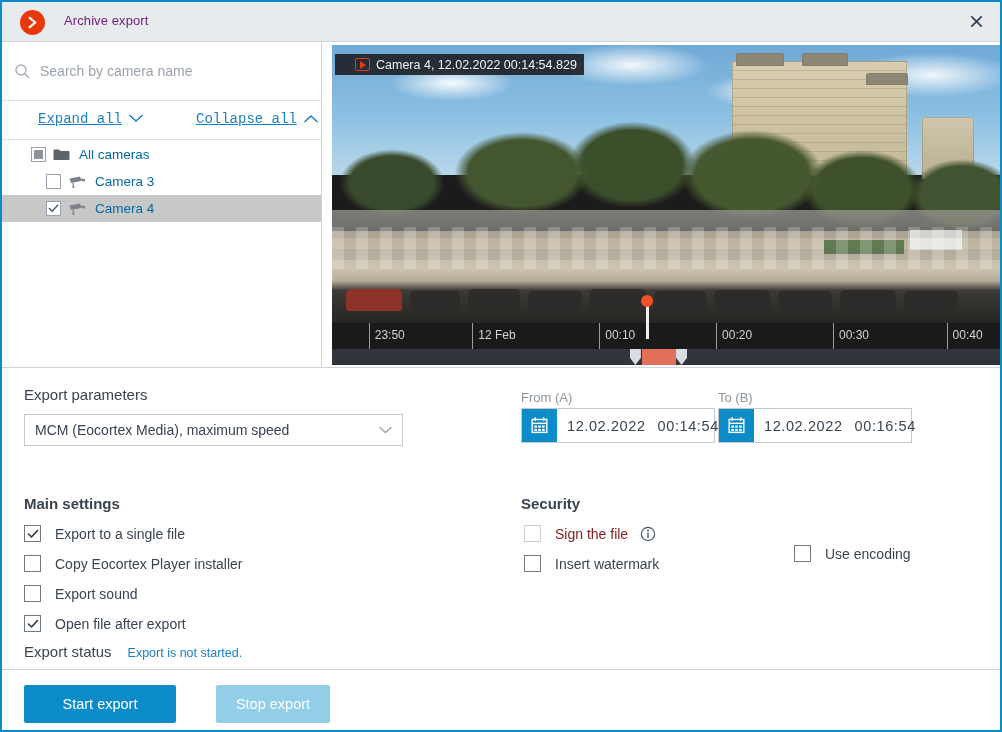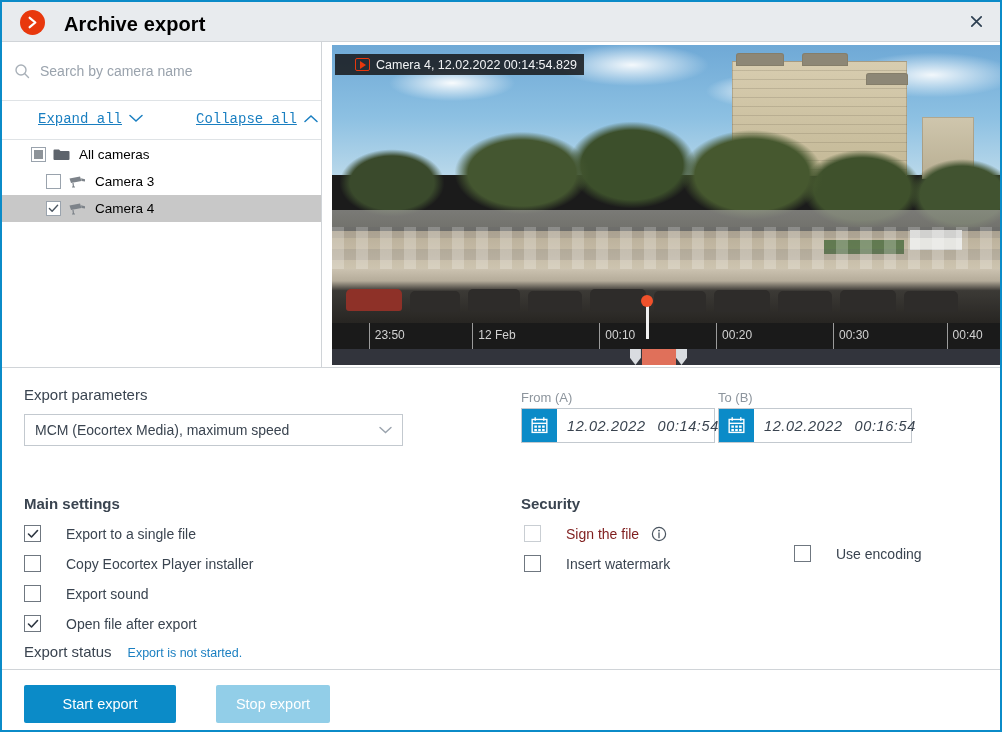--- a/index.html
+++ b/index.html
@@ -38,23 +38,23 @@
     border-radius: 50%;
     background: #e8380d;
     display: flex;
     align-items: center;
     justify-content: center;
   }
   .app-logo svg { display:block; }
   .title-text {
     position: absolute;
     left: 62px; top: 11px;
-    font-size: 20px;
-    font-weight: bold;
-    color: #000000;
+    font-size: 13px;
+    font-weight: normal;
+    color: #701a75;
     letter-spacing: 0.1px;
   }
   .close-btn {
     position: absolute;
     right: 0; top: 0;
     width: 48px; height: 39px;
     display: flex; align-items: center; justify-content: center;
     cursor: pointer;
     color: #2c3e50;
   }
@@ -122,21 +122,21 @@
     position: absolute;
     left: 0; top: 99px;
     width: 319px;
   }
   .tree-row {
     height: 27px;
     display: flex;
     align-items: center;
     cursor: pointer;
     font-size: 13.5px;
-    color: #000000;
+    color: #0369a1;
   }
   .tree-row.selected { background: #c8c8c8; }
   .indent-0 { padding-left: 29px; }
   .indent-1 { padding-left: 44px; }
 
   .cbox {
     width: 15px; height: 15px;
     border: 1px solid #9aa3ad;
     background: #fff;
     box-sizing: border-box;
@@ -421,21 +421,20 @@
   .select-caret { margin-right: 10px; color: #9aa3ad; display:flex; }
 
   .dt-box {
     position: absolute;
     height: 35px;
     border: 1px solid #c3c9cf;
     box-sizing: border-box;
     background: #fff;
     display: flex;
     align-items: stretch;
-    font-style: italic;
   }
   .dt-cal {
     width: 35px;
     background: #0b8bc8;
     display: flex; align-items: center; justify-content: center;
     cursor: pointer;
     flex: 0 0 auto;
   }
   .dt-value {
     display: flex;
@@ -460,21 +459,21 @@
   .chk {
     width: 17px; height: 17px;
     border: 1px solid #6f7780;
     background: #fff;
     box-sizing: border-box;
     display: flex; align-items: center; justify-content: center;
     flex: 0 0 auto;
   }
   .chk.disabled { border-color: #c9ced3; }
   .chk .tick { width: 12px; height: 12px; color: #2c3540; }
-  .chk-label { margin-left: 25px; }
+  .chk-label { margin-left: 14px; }
   .info-icon {
     margin-left: 12px;
     color: #4a5560;
     display: flex;
     cursor: pointer;
   }
 
   .status-line {
     position: absolute;
     left: 22px; top: 641px;

